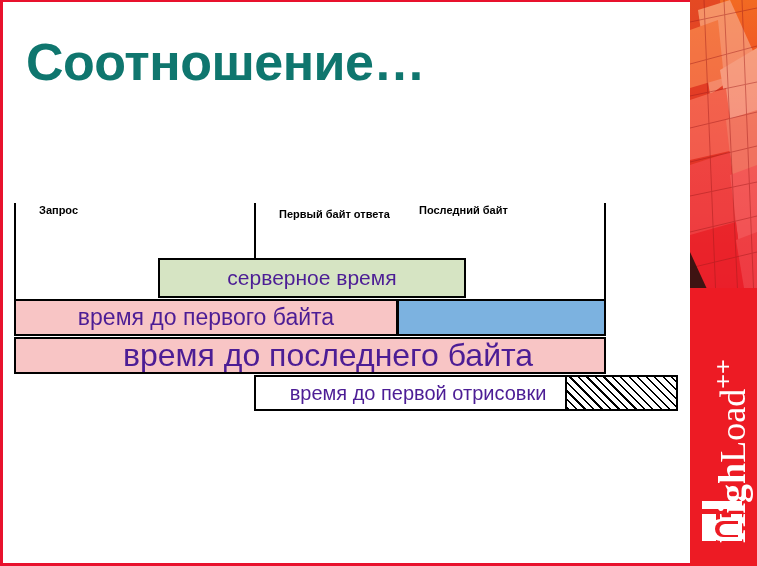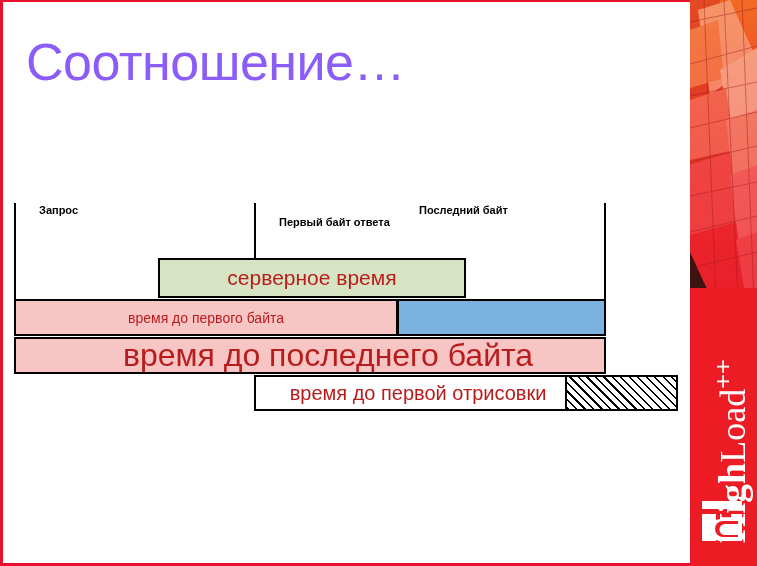--- a/index.html
+++ b/index.html
@@ -34,22 +34,22 @@
     width: 690px; height: 2px;
     background: #e8112d;
   }
 
   
   #title {
     position: absolute;
     left: 26px;
     top: 32px;
     font-size: 52px;
-    font-weight: normal;
-    color: #8b5cf6;
+    font-weight: bold;
+    color: #0f766e;
     letter-spacing: -0.5px;
     white-space: nowrap;
     font-family: "Liberation Sans", sans-serif;
   }
 
   
   #diagram {
     position: absolute;
     left: 0;
     top: 0;
@@ -71,21 +71,21 @@
     margin-left: 20px;
   }
 
   .bar {
     position: absolute;
     box-sizing: border-box;
     border: 2px solid #000000;
     display: flex;
     align-items: center;
     justify-content: center;
-    color: #b91c1c;
+    color: #4c1d95;
     white-space: nowrap;
     overflow: hidden;
   }
   .bar-green  { background: #d6e4c3; }
   .bar-pink   { background: #f8c5c5; }
   .bar-blue   { background: #7cb2e0; }
   .bar-white  { background: #ffffff; }
   .bar-hatch  {
     background-color: #ffffff;
     background-image: repeating-linear-gradient(
@@ -164,28 +164,28 @@
 
   <div id="title">Соотношение…</div>
 
   <div id="diagram">
 
     <div class="vline" style="left:14px;  top:203px; height:97px;"></div>
     <div class="vline" style="left:254px; top:203px; height:56px;"></div>
     <div class="vline" style="left:604px; top:203px; height:97px;"></div>
 
     <div class="marker-label" style="left:19px;  top:204px;">Запрос</div>
-    <div class="marker-label" style="left:259px; top:216px;">Первый байт ответа</div>
+    <div class="marker-label" style="left:259px; top:208px;">Первый байт ответа</div>
     <div class="marker-label" style="left:399px; top:204px; width:200px; ">Последний байт</div>
 
     <div class="bar bar-green" style="left:158px; top:258px; width:308px; height:40px; font-size:21px;">
       <span>серверное время</span>
     </div>
 
-    <div class="bar bar-pink" style="left:14px; top:299px; width:384px; height:37px; font-size:14px;align-items:center;">
+    <div class="bar bar-pink" style="left:14px; top:299px; width:384px; height:37px; font-size:23px;align-items:center;">
       <span>время до первого байта</span>
     </div>
     <div class="bar bar-blue" style="left:397px; top:299px; width:209px; height:37px;">
       <span></span>
     </div>
 
     <div class="bar bar-pink" style="left:14px; top:337px; width:592px; height:37px; font-size:32px;padding-left:36px;">
       <span>время до последнего байта</span>
     </div>
 

